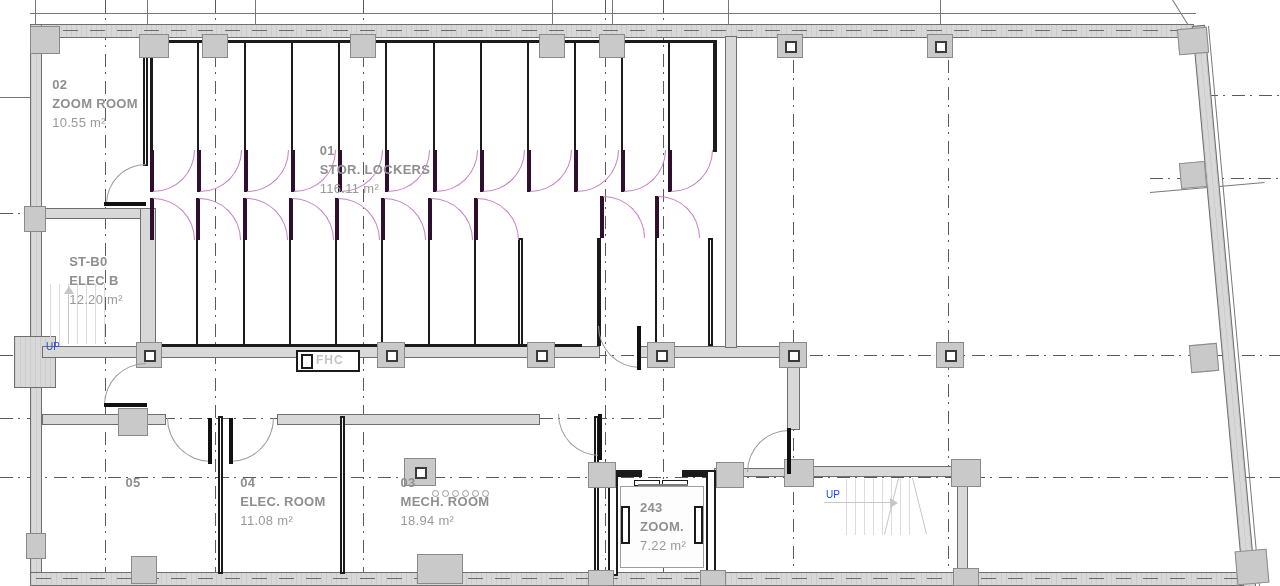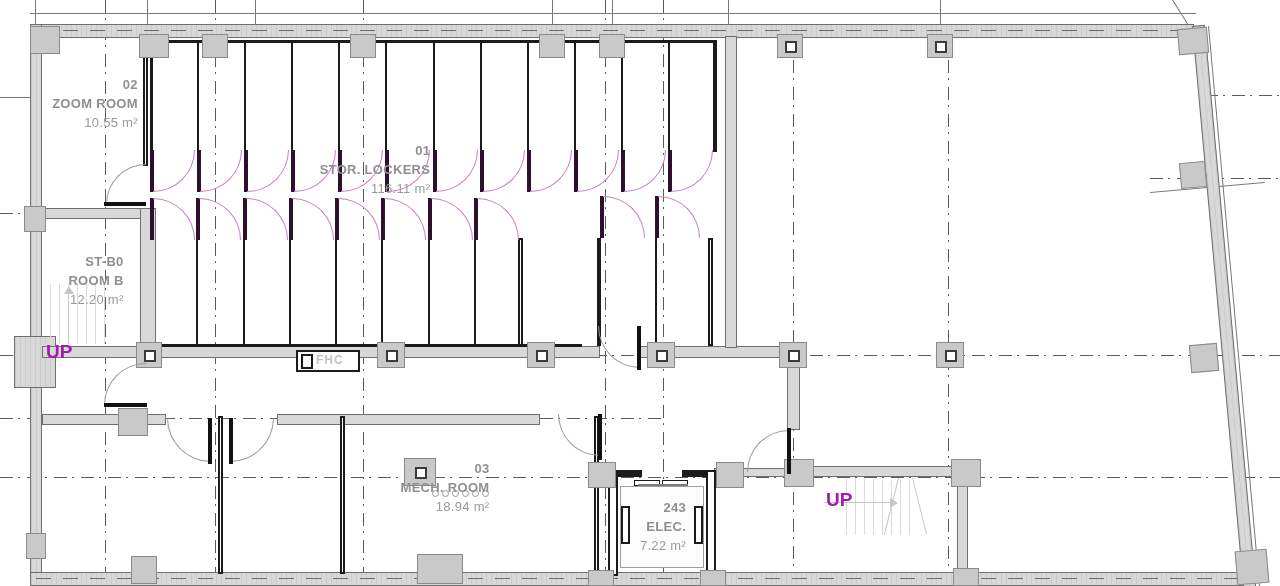--- a/index.html
+++ b/index.html
@@ -22,25 +22,25 @@
   .wdash{height:1px;z-index:3;background:repeating-linear-gradient(90deg,#6b6b6b 0 15px,transparent 15px 27px);}
   
   .arc{z-index:5;border:0 solid;}
   .arc.tl{border-top:1px solid;border-left:1px solid;border-top-left-radius:100% 100%;}
   .arc.tr{border-top:1px solid;border-right:1px solid;border-top-right-radius:100% 100%;}
   .arc.bl{border-bottom:1px solid;border-left:1px solid;border-bottom-left-radius:100% 100%;}
   .arc.br{border-bottom:1px solid;border-right:1px solid;border-bottom-right-radius:100% 100%;}
   .leaf{z-index:5;}
   .div2{width:2px;background:var(--partition);z-index:3;}
   
-  .rlabel{position:absolute;transform:translateX(-50%);text-align:right;z-index:6;
+  .rlabel{position:absolute;transform:translateX(-50%);text-align:left;z-index:6;
           color:var(--label);font-size:13px;font-weight:bold;line-height:19px;
           white-space:nowrap;letter-spacing:.3px;}
   .rlabel .area{font-weight:normal;color:#9a9a9a;}
-  .up{position:absolute;z-index:6;color:#a21caf;font-weight:bold;font-size:19px;}
+  .up{position:absolute;z-index:6;color:#1d4ed8;font-weight:normal;font-size:10px;}
   .fhc{position:absolute;z-index:6;color:#c4c4c4;font-size:12px;font-weight:bold;letter-spacing:1px;}
   .tread{position:absolute;width:1px;background:var(--stair);z-index:2;}
   .sline{position:absolute;background:#c7c7c7;z-index:2;}
   .tri{position:absolute;width:0;height:0;z-index:2;}
   .circ{position:absolute;width:7px;height:7px;border:1px solid #9a9a9a;border-radius:50%;
         background:#fff;z-index:4;}
   .car{position:absolute;border:1px solid #9e9e9e;background:#fdfdfd;z-index:3;}
 </style>
 </head>
 <body>
@@ -52,33 +52,39 @@
     <div>ZOOM ROOM</div>
     <div class="area">10.55 m²</div>
   </div>
   <div class="rlabel" style="left:375px;top:141px">
     <div>01</div>
     <div>STOR. LOCKERS</div>
     <div class="area">116.11 m²</div>
   </div>
   <div class="rlabel" style="left:96px;top:252px">
     <div>ST-B0</div>
-    <div>ROOM B</div>
+    <div>ELEC B</div>
     <div class="area">12.20 m²</div>
   </div>
   <div class="rlabel" style="left:133px;top:473px">
-  </div>
-  <div class="rlabel" style="left:445px;top:459px">
+    <div>05</div>
+  </div>
+  <div class="rlabel" style="left:283px;top:473px">
+    <div>04</div>
+    <div>ELEC. ROOM</div>
+    <div class="area">11.08 m²</div>
+  </div>
+  <div class="rlabel" style="left:445px;top:473px">
     <div>03</div>
     <div>MECH. ROOM</div>
     <div class="area">18.94 m²</div>
   </div>
   <div class="rlabel" style="left:663px;top:498px">
     <div>243</div>
-    <div>ELEC.</div>
+    <div>ZOOM.</div>
     <div class="area">7.22 m²</div>
   </div>
 
   <div class="up" style="left:46px;top:341px">UP</div>
   <div class="up" style="left:826px;top:489px">UP</div>
   <div class="fhc" style="left:316px;top:353px">FHC</div>
 
 <div class="abs gridv" style="left: 105px; top: 0px; width: 1px; height: 586px;"></div>
     <div class="abs gridv" style="left: 215px; top: 0px; width: 1px; height: 586px;"></div>
     <div class="abs gridv" style="left: 363px; top: 0px; width: 1px; height: 586px;"></div>

